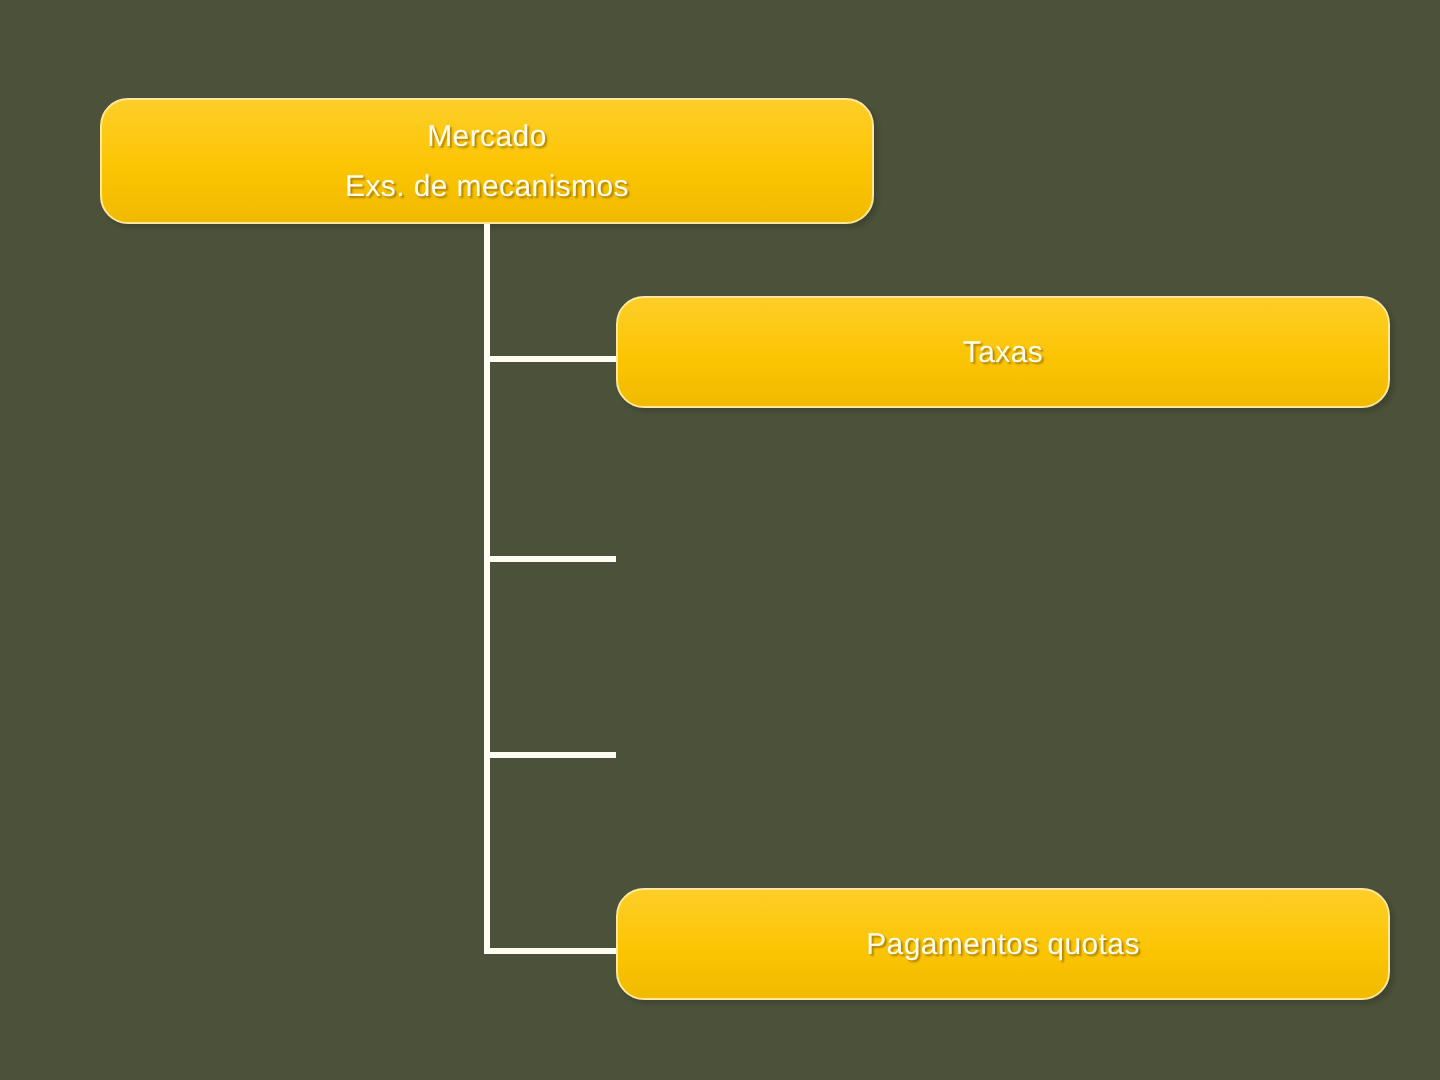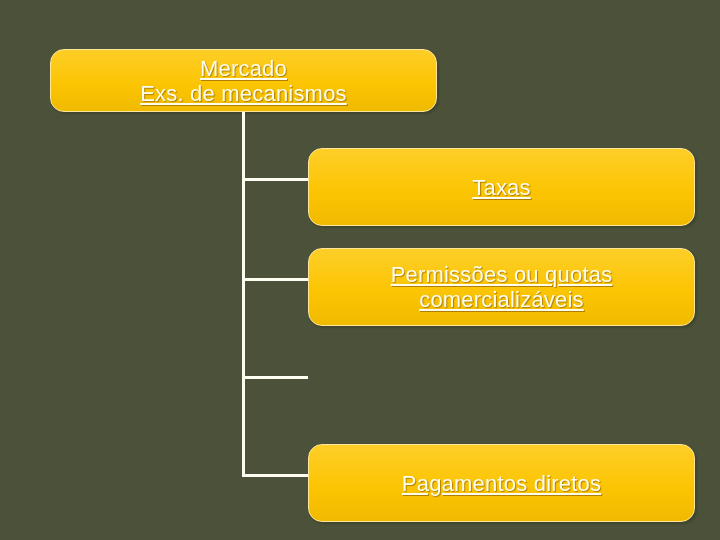--- a/index.html
+++ b/index.html
@@ -25,41 +25,40 @@
     text-align: center;
     box-sizing: border-box;
     border-radius: 14px;
     background: linear-gradient(180deg,
       var(--node-fill-top, #FDCE28) 0%,
       var(--node-fill, #FCC503) 55%,
       var(--node-fill-bottom, #F0BA00) 100%);
     border: 1px solid var(--node-border, #FFE69A);
     box-shadow: 2px 2px 2px rgba(30, 33, 20, 0.25);
     color: var(--node-text, #FFFDEE);
-    font-size: 22px;
+    font-size: 15px;
     line-height: 25px;
     letter-spacing: 0.2px;
     text-shadow: 1px 1px 1px rgba(150, 105, 0, 0.75);
     cursor: default;
-    text-decoration: underline;
   }
   .node-label {
     white-space: pre-line;
     padding: 2px 10px;
   }
   .root-node {
     left: 50px;
     top: 49px;
     width: 387px;
     height: 63px;
   }
   .child-node {
     left: 308px;
     width: 387px;
-    height: 78px;
+    height: 56px;
   }
   .c1 { top: 148px; }
   .c2 { top: 248px; }
   .c3 { top: 346px; }
   .c4 { top: 444px; }
   .connector {
     position: absolute;
     background: var(--connector, #FDFDF2);
   }
   .trunk {
@@ -91,23 +90,19 @@
   <div class="connector trunk"></div>
   <div class="connector elbow h1"></div>
   <div class="connector elbow h2"></div>
   <div class="connector elbow h3"></div>
   <div class="connector elbow h4"></div>
 
   <div class="node child-node c1">
     <span class="node-label">Taxas</span>
   </div>
 
-  <div class="node child-node c2">
-    <span class="node-label">Permissões ou quotas
-comercializáveis</span>
-  </div>
 
 
   <div class="node child-node c4">
-    <span class="node-label">Pagamentos diretos</span>
+    <span class="node-label">Pagamentos quotas</span>
   </div>
 
 </div>
 
 </body></html>

